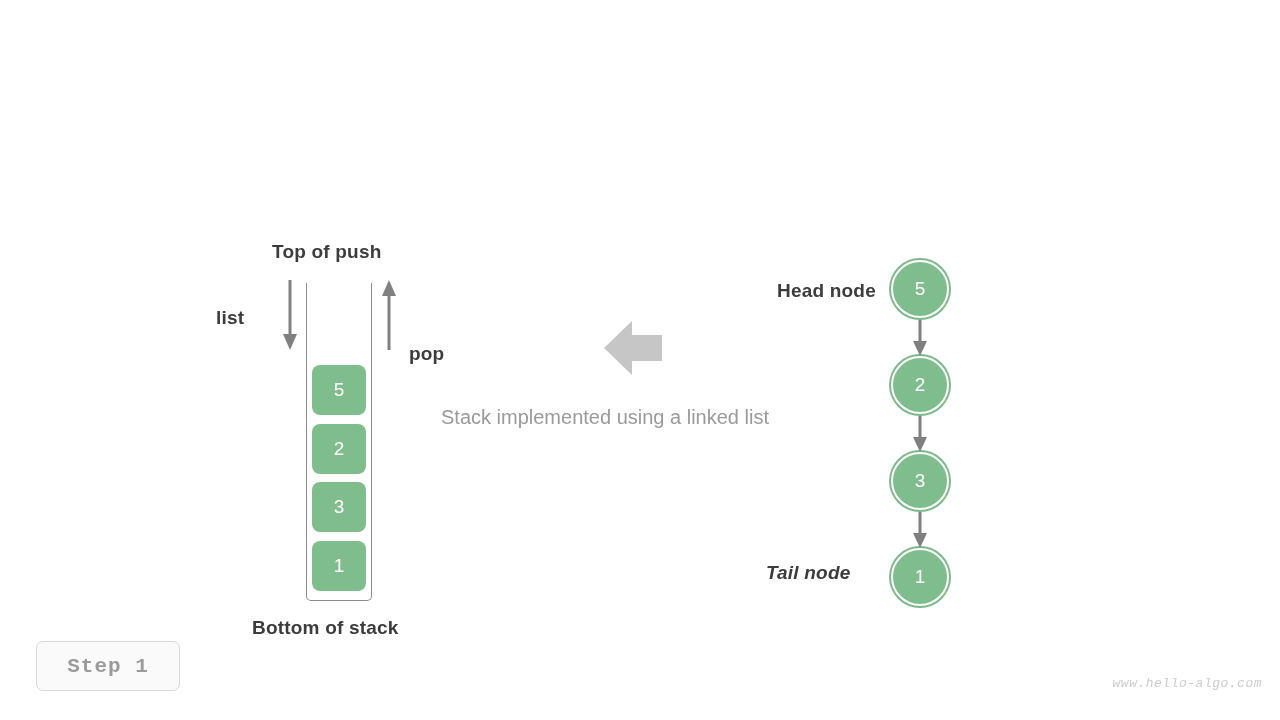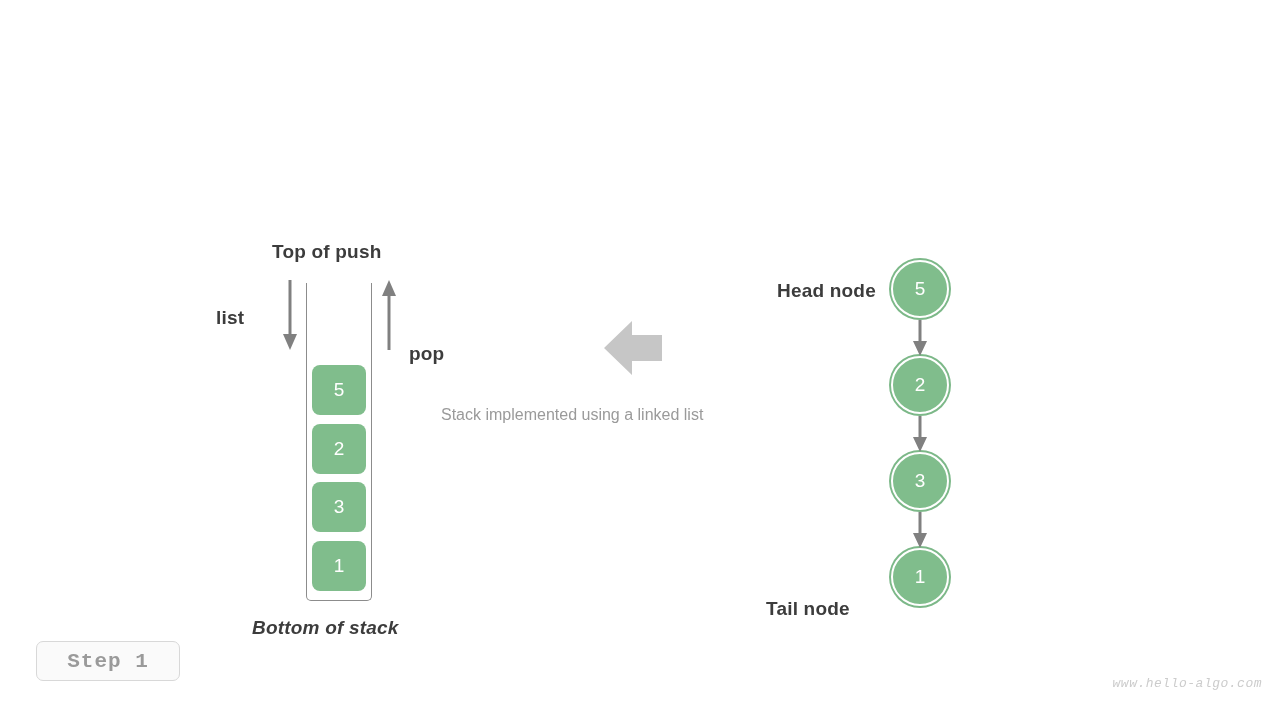--- a/index.html
+++ b/index.html
@@ -26,21 +26,21 @@
     font-family: "Liberation Sans", sans-serif;
     font-weight: bold;
     font-size: 19px;
     color: #3c3c3c;
     white-space: nowrap;
     letter-spacing: 0.2px;
   }
   .caption {
     position: absolute;
     font-family: "Liberation Sans", sans-serif;
-    font-size: 16px;
+    font-size: 20px;
     color: #9a9a9a;
     white-space: nowrap;
   }
 
   
   #stack-container {
     position: absolute;
     left: 306px;
     top: 283px;
     width: 66px;
@@ -102,21 +102,21 @@
   .ll-arrow {
     position: absolute;
   }
 
   
   #step-badge {
     position: absolute;
     left: 36px;
     top: 641px;
     width: 144px;
-    height: 40px;
+    height: 50px;
     box-sizing: border-box;
     border: 1.5px solid #d8d8d8;
     border-radius: 7px;
     background: #fafafa;
     display: flex;
     align-items: center;
     justify-content: center;
     font-family: "Liberation Mono", monospace;
     font-weight: bold;
     font-size: 21px;
@@ -158,31 +158,31 @@
     <polygon points="12,4 5,20 19,20" fill="#808080"></polygon>
   </svg>
 
   <div id="stack-container"></div>
 
   <div class="stack-cell" style="top:365px;">5</div>
   <div class="stack-cell" style="top:424px;">2</div>
   <div class="stack-cell" style="top:482px;">3</div>
   <div class="stack-cell" style="top:541px;">1</div>
 
-  <div class="label-bold" style="left:252px; top:617px;font-style:italic;">Bottom of stack</div>
+  <div class="label-bold" style="left:252px; top:617px;">Bottom of stack</div>
 
   <svg id="transform-arrow" width="62" height="62">
     <polygon points="2,31 30,4 30,18 60,18 60,44 30,44 30,58" fill="#c6c6c6"></polygon>
   </svg>
 
   <div class="caption" style="left:441px; top:406px;">Stack implemented using a linked list</div>
 
   <div class="label-bold" style="left:757px; top:280px;margin-left:20px;">Head node</div>
 
-  <div class="label-bold" style="left:766px; top:598px;">Tail node</div>
+  <div class="label-bold" style="left:766px; top:562px;font-style:italic;">Tail node</div>
 
   <div class="ll-node" style="left:891px; top:260px;">5</div>
   <div class="ll-node" style="left:891px; top:356px;">2</div>
   <div class="ll-node" style="left:891px; top:452px;">3</div>
   <div class="ll-node" style="left:891px; top:548px;">1</div>
 
   <svg class="ll-arrow" style="left:908px; top:320px;" width="24" height="38">
     <line x1="12" y1="0" x2="12" y2="24" stroke="#808080" stroke-width="3"></line>
     <polygon points="12,36 5,21 19,21" fill="#808080"></polygon>
   </svg>

